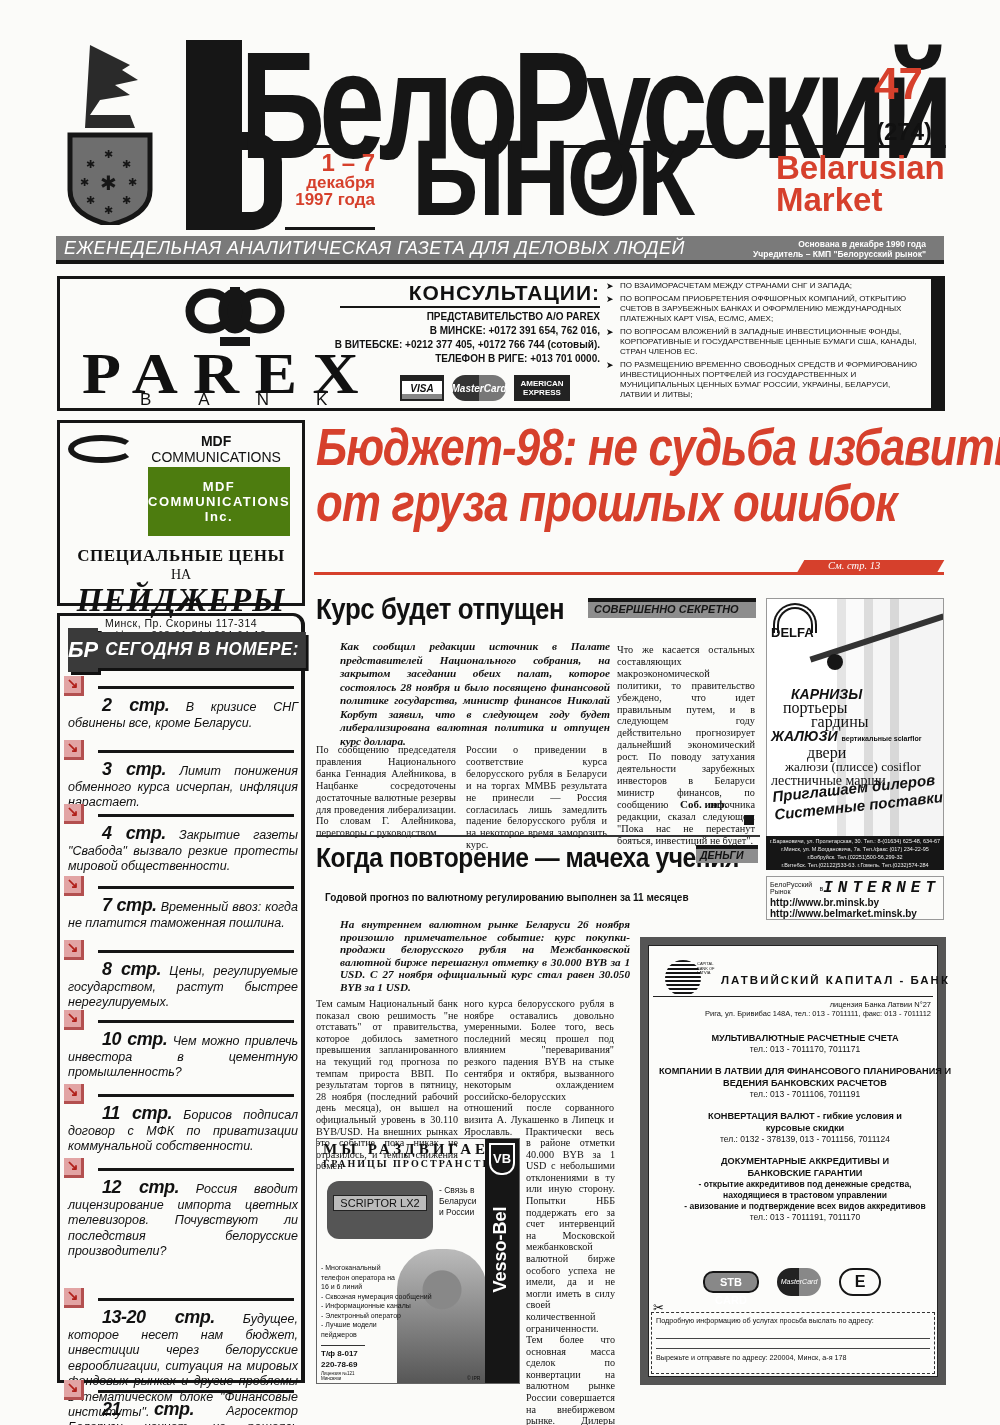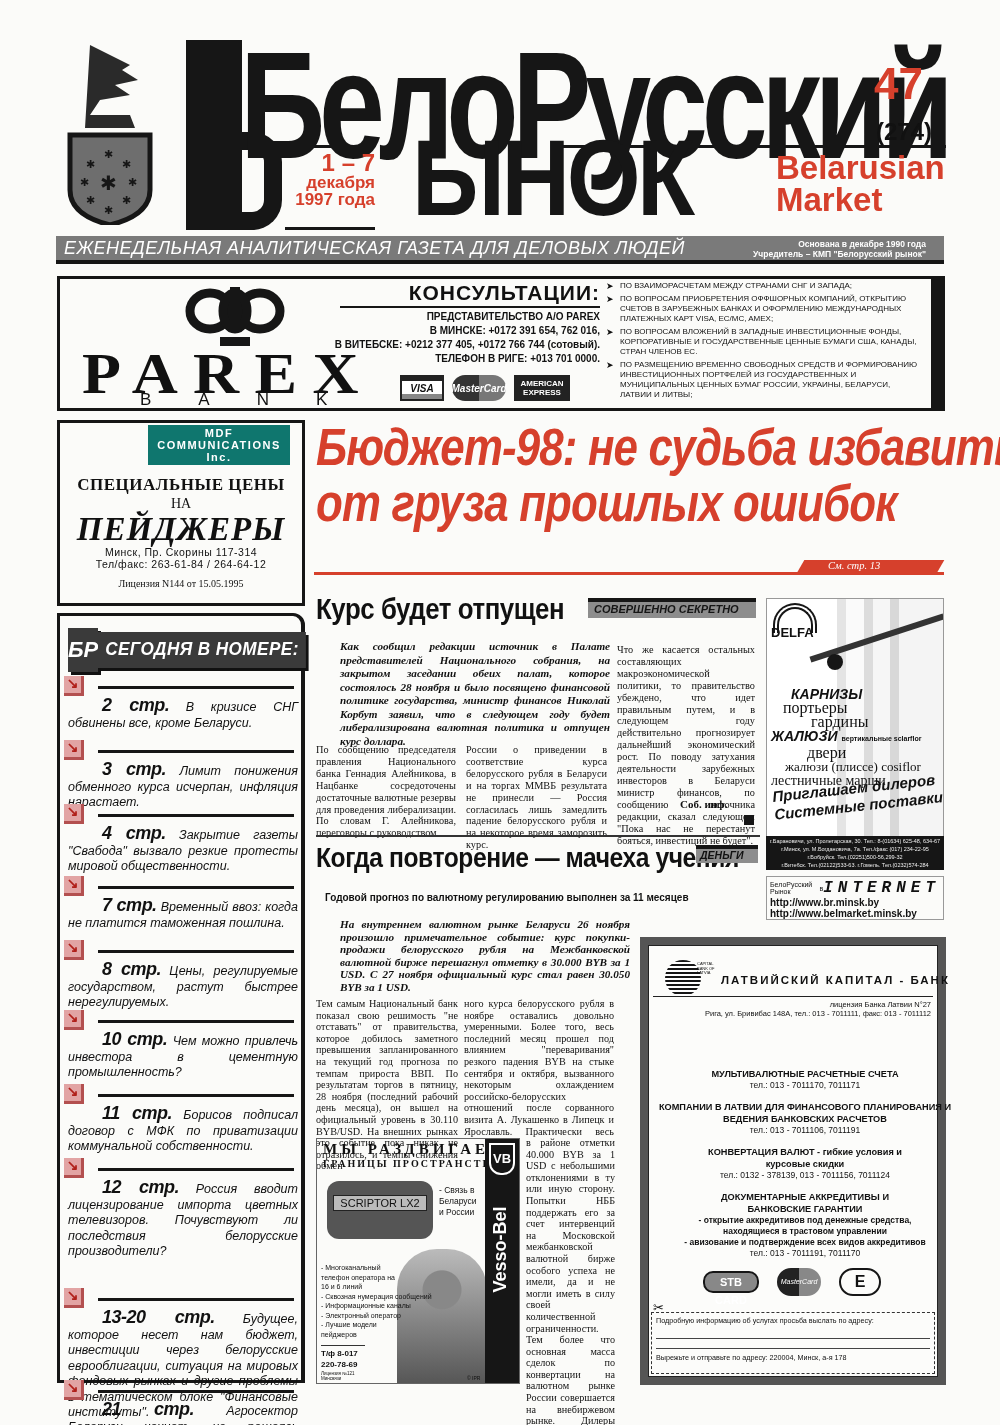--- a/index.html
+++ b/index.html
@@ -41,21 +41,21 @@
   .parex-bullets { left: 546px; top: 2px; width: 312px; font-family: "Liberation Sans", sans-serif; font-size: 8px; line-height: 10px; }
   .parex-bullets li { list-style: none; padding-left: 14px; position: relative; margin-bottom: 3px; }
   .parex-bullets li::before { content: "➤"; position: absolute; left: 0; top: 0; font-size: 9px; }
 
   
   .mdf { left: 57px; top: 420px; width: 248px; height: 186px; border: 3px solid #161616; text-align: center; }
   .mdf-logo { margin: 10px 8px 0 8px; display: flex; align-items: center; justify-content: flex-end; gap: 3px; }
   .mdf-swoosh { width: 70px; height: 28px; border: 6px solid #161616; border-radius: 50%; border-right-color: transparent; }
   .mdf-name { font-family: "Liberation Sans", sans-serif; font-size: 14px; }
   .mdf-name b { font-weight: 900; }
-  .mdf-sub { margin: 2px 12px 0 88px; background: #0f766e; color: #fff; font-family: "Liberation Sans", sans-serif; font-weight: bold; font-size: 11px; letter-spacing: 1.5px; padding: 2px 0; }
+  .mdf-sub { margin: 2px 12px 0 88px; background: #4d7c0f; color: #fff; font-family: "Liberation Sans", sans-serif; font-weight: bold; font-size: 13px; letter-spacing: 1.5px; padding: 12px 0; }
   .mdf-special { font-weight: bold; font-size: 17px; margin-top: 10px; letter-spacing: 0.5px; }
   .mdf-na { font-size: 14px; margin-top: 1px; }
   .mdf-pagers { font-weight: bold; font-style: italic; font-size: 33px; line-height: 34px; letter-spacing: 1px; }
   .mdf-addr { font-family: "Liberation Sans", sans-serif; font-size: 10.5px; line-height: 12px; letter-spacing: 0.5px; }
   .mdf-lic { font-size: 10px; margin-top: 8px; }
 
   
   .toc { left: 57px; top: 613px; width: 248px; height: 770px; border: 3px solid #161616; border-radius: 0 12px 0 0; border-right-width: 4px; }
   .toc-head { position: absolute; left: 8px; top: 12px; display: flex; }
   .toc-logo { width: 30px; height: 44px; background: #3a3a3a; color: #fff; font-family: "Liberation Sans", sans-serif; font-weight: 900; font-style: italic; font-size: 22px; display: flex; align-items: center; justify-content: center; box-shadow: 3px 3px 0 #111; }
@@ -129,21 +129,21 @@
   .vesso-copy { position: absolute; left: 150px; top: 236px; font-family: "Liberation Sans", sans-serif; font-size: 5px; }
 
   
   .lcb { left: 640px; top: 937px; width: 306px; height: 448px; background: #555; padding: 8px; }
   .lcb-inner { position: relative; background: #fcfcfa; height: 100%; border: 1px solid #222; text-align: center; font-family: "Liberation Sans", sans-serif; }
   .lcb-globe { position: absolute; left: 16px; top: 14px; width: 36px; height: 36px; border-radius: 50%; background: repeating-linear-gradient(#161616 0 2px, #fff 2px 4px); }
   .lcb-globe-tag { position: absolute; left: 48px; top: 16px; font-size: 4px; line-height: 4.5px; text-align: left; }
   .lcb-name { position: absolute; left: 72px; top: 28px; font-weight: bold; font-size: 11.5px; letter-spacing: 2px; white-space: nowrap; }
   .lcb-rule { position: absolute; left: 4px; top: 50px; width: 280px; height: 1px; background: #222; }
   .lcb-lic { position: absolute; right: 6px; top: 54px; font-size: 7.5px; line-height: 9px; text-align: right; }
-  .lcb-sections { position: absolute; left: 0; top: 86px; width: 312px; margin-top: 36px; }
+  .lcb-sections { position: absolute; left: 0; top: 86px; width: 312px; }
   .lcb-h { font-weight: bold; font-size: 9.2px; line-height: 12px; }
   .lcb-t { font-size: 8.5px; line-height: 11px; margin-bottom: 10px; }
   .lcb-b { font-weight: bold; font-size: 8.5px; line-height: 11px; }
   .lcb-cards { position: absolute; left: 54px; top: 322px; display: flex; gap: 18px; align-items: center; }
   .lcb-stb { width: 56px; height: 22px; border: 2px solid #161616; border-radius: 10px; background: #888; color: #fff; font-weight: 900; font-size: 13px; line-height: 18px; }
   .lcb-mc { width: 44px; height: 28px; border-radius: 14px; background: linear-gradient(90deg, #222 50%, #888 50%); color: #fff; font-size: 7px; font-style: italic; line-height: 28px; }
   .lcb-e { width: 42px; height: 28px; border: 2px solid #161616; border-radius: 14px; font-weight: 900; font-size: 16px; line-height: 24px; }
   .lcb-scissors { position: absolute; left: 4px; top: 354px; font-size: 13px; }
   .lcb-form { position: absolute; left: 2px; top: 366px; width: 284px; height: 62px; border: 1px dashed #333; text-align: left; padding: 3px 4px; font-size: 7.2px; }
   .lcb-line { height: 14px; border-bottom: 1px solid #444; margin-bottom: 4px; }
@@ -216,20 +216,24 @@
   </div>
   <ul class="abs parex-bullets">
     <li>ПО ВЗАИМОРАСЧЕТАМ МЕЖДУ СТРАНАМИ СНГ И ЗАПАДА;</li>
     <li>ПО ВОПРОСАМ ПРИОБРЕТЕНИЯ ОФФШОРНЫХ КОМПАНИЙ, ОТКРЫТИЮ СЧЕТОВ В ЗАРУБЕЖНЫХ БАНКАХ И ОФОРМЛЕНИЮ МЕЖДУНАРОДНЫХ ПЛАТЕЖНЫХ КАРТ VISA, EC/MC, AMEX;</li>
     <li>ПО ВОПРОСАМ ВЛОЖЕНИЙ В ЗАПАДНЫЕ ИНВЕСТИЦИОННЫЕ ФОНДЫ, КОРПОРАТИВНЫЕ И ГОСУДАРСТВЕННЫЕ ЦЕННЫЕ БУМАГИ США, КАНАДЫ, СТРАН ЧЛЕНОВ ЕС.</li>
     <li>ПО РАЗМЕЩЕНИЮ ВРЕМЕННО СВОБОДНЫХ СРЕДСТВ И ФОРМИРОВАНИЮ ИНВЕСТИЦИОННЫХ ПОРТФЕЛЕЙ ИЗ ГОСУДАРСТВЕННЫХ И МУНИЦИПАЛЬНЫХ ЦЕННЫХ БУМАГ РОССИИ, УКРАИНЫ, БЕЛАРУСИ, ЛАТВИИ И ЛИТВЫ;</li>
   </ul>
 </div>
 
 <div class="abs mdf">
+  <div class="mdf-logo">
+    <div class="mdf-swoosh"></div>
+    <div class="mdf-name"><b>MDF</b><span> COMMUNICATIONS</span></div>
+  </div>
   <div class="mdf-sub">MDF COMMUNICATIONS Inc.</div>
   <div class="mdf-special">СПЕЦИАЛЬНЫЕ ЦЕНЫ</div>
   <div class="mdf-na">НА</div>
   <div class="mdf-pagers">ПЕЙДЖЕРЫ</div>
   <div class="mdf-addr">Минск, Пр. Скорины 117-314</div>
   <div class="mdf-addr">Тел/факс: 263-61-84 / 264-64-12</div>
   <div class="mdf-lic">Лицензия N144 от 15.05.1995</div>
 </div>
 
 <div class="abs toc">

